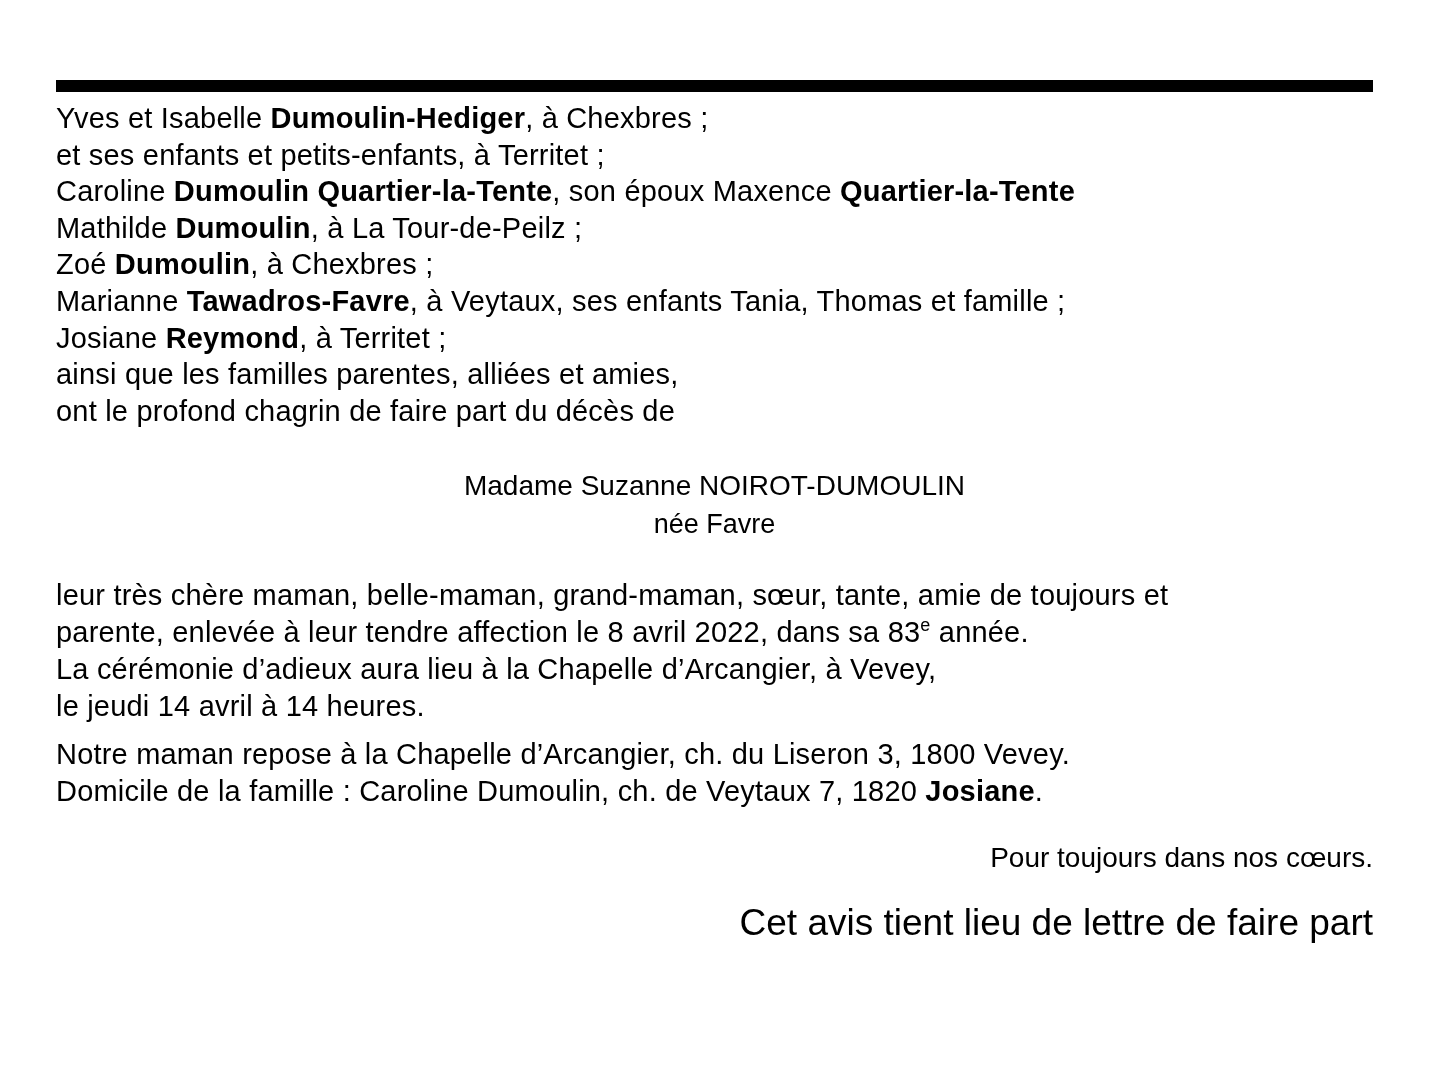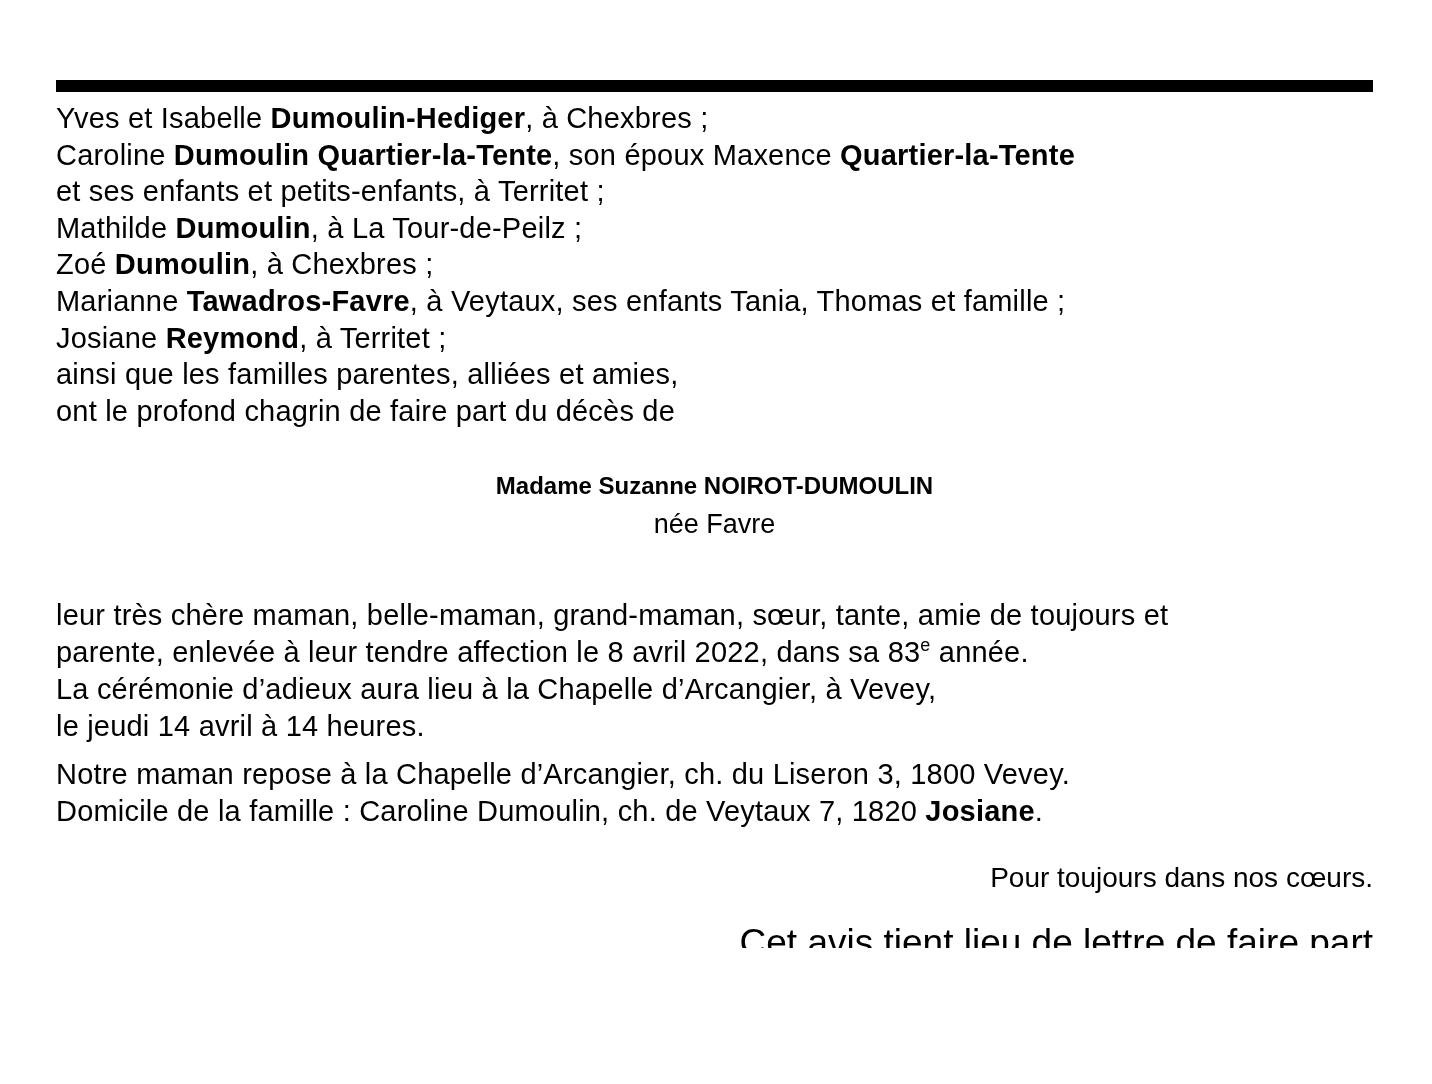--- a/index.html
+++ b/index.html
@@ -31,35 +31,35 @@
     font-size: 29px;
     line-height: 36.6px;
     letter-spacing: 0.2px;
   }
   .b { font-weight: bold; }
   .title-block {
     text-align: center;
     margin-top: 36px;
   }
   .title {
-    font-size: 24px;
-    font-weight: bold;
+    font-size: 28px;
+    font-weight: normal;
     line-height: 42px;
   }
   .maiden {
     font-size: 27px;
     font-weight: normal;
     line-height: 34px;
   }
   .para {
     font-size: 29px;
     line-height: 37px;
     letter-spacing: 0.2px;
   }
-  .tribute  { margin-top: 56px; }
+  .tribute  { margin-top: 36px; }
   .ceremony { }
   .repose   { margin-top: 11px; }
   sup.ord {
     font-size: 18px;
     vertical-align: super;
     line-height: 0;
   }
   .motto {
     margin-top: 30px;
     text-align: right;
@@ -84,22 +84,22 @@
 </head>
 <body>
 
 <div class="sheet">
   <div class="inner">
 
     <div class="top-rule"></div>
 
     <div class="family">
       <div><span>Yves et Isabelle </span><span class="b">Dumoulin-Hediger</span><span>, à Chexbres ;</span></div>
+      <div>et ses enfants et petits-enfants, à Territet ;</div>
       <div><span>Caroline </span><span class="b">Dumoulin Quartier-la-Tente</span><span>, son époux Maxence </span><span class="b">Quartier-la-Tente</span></div>
-      <div>et ses enfants et petits-enfants, à Territet ;</div>
       <div><span>Mathilde </span><span class="b">Dumoulin</span><span>, à La Tour-de-Peilz ;</span></div>
       <div><span>Zoé </span><span class="b">Dumoulin</span><span>, à Chexbres ;</span></div>
       <div><span>Marianne </span><span class="b">Tawadros-Favre</span><span>, à Veytaux, ses enfants Tania, Thomas et famille ;</span></div>
       <div><span>Josiane </span><span class="b">Reymond</span><span>, à Territet ;</span></div>
       <div>ainsi que les familles parentes, alliées et amies,</div>
       <div>ont le profond chagrin de faire part du décès de</div>
     </div>
 
     <div class="title-block">
       <div class="title">Madame Suzanne NOIROT-DUMOULIN</div>

